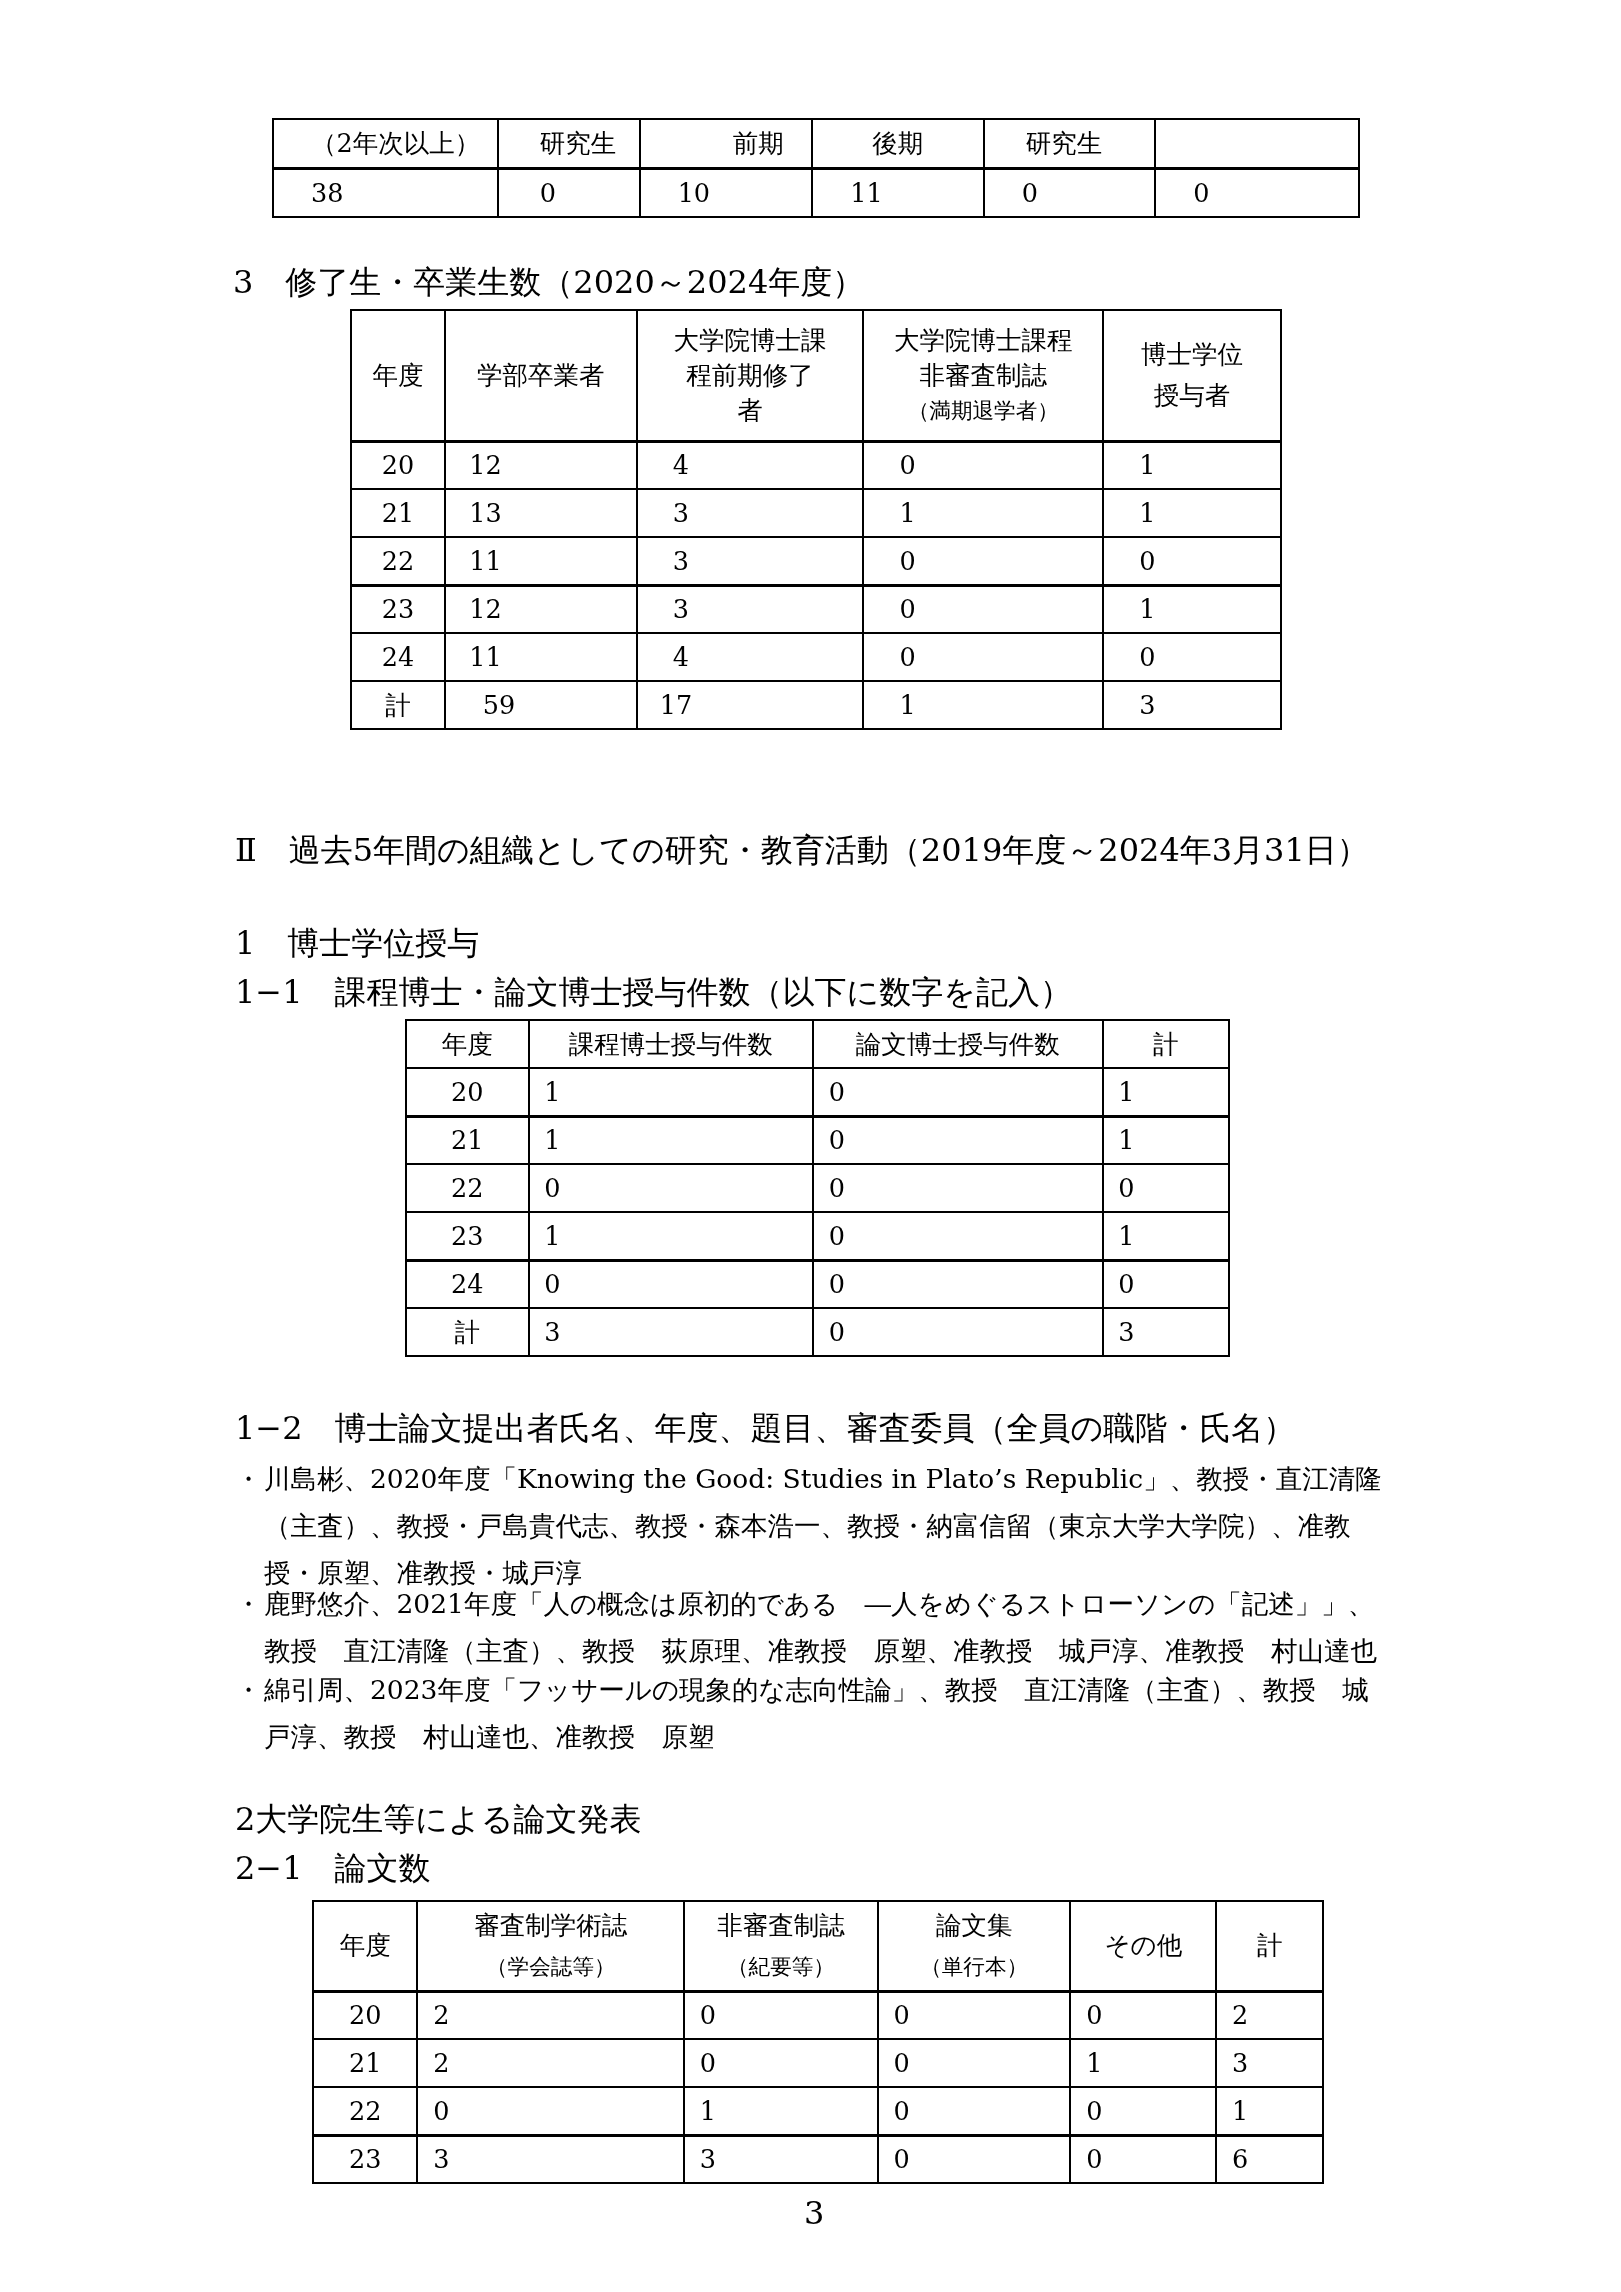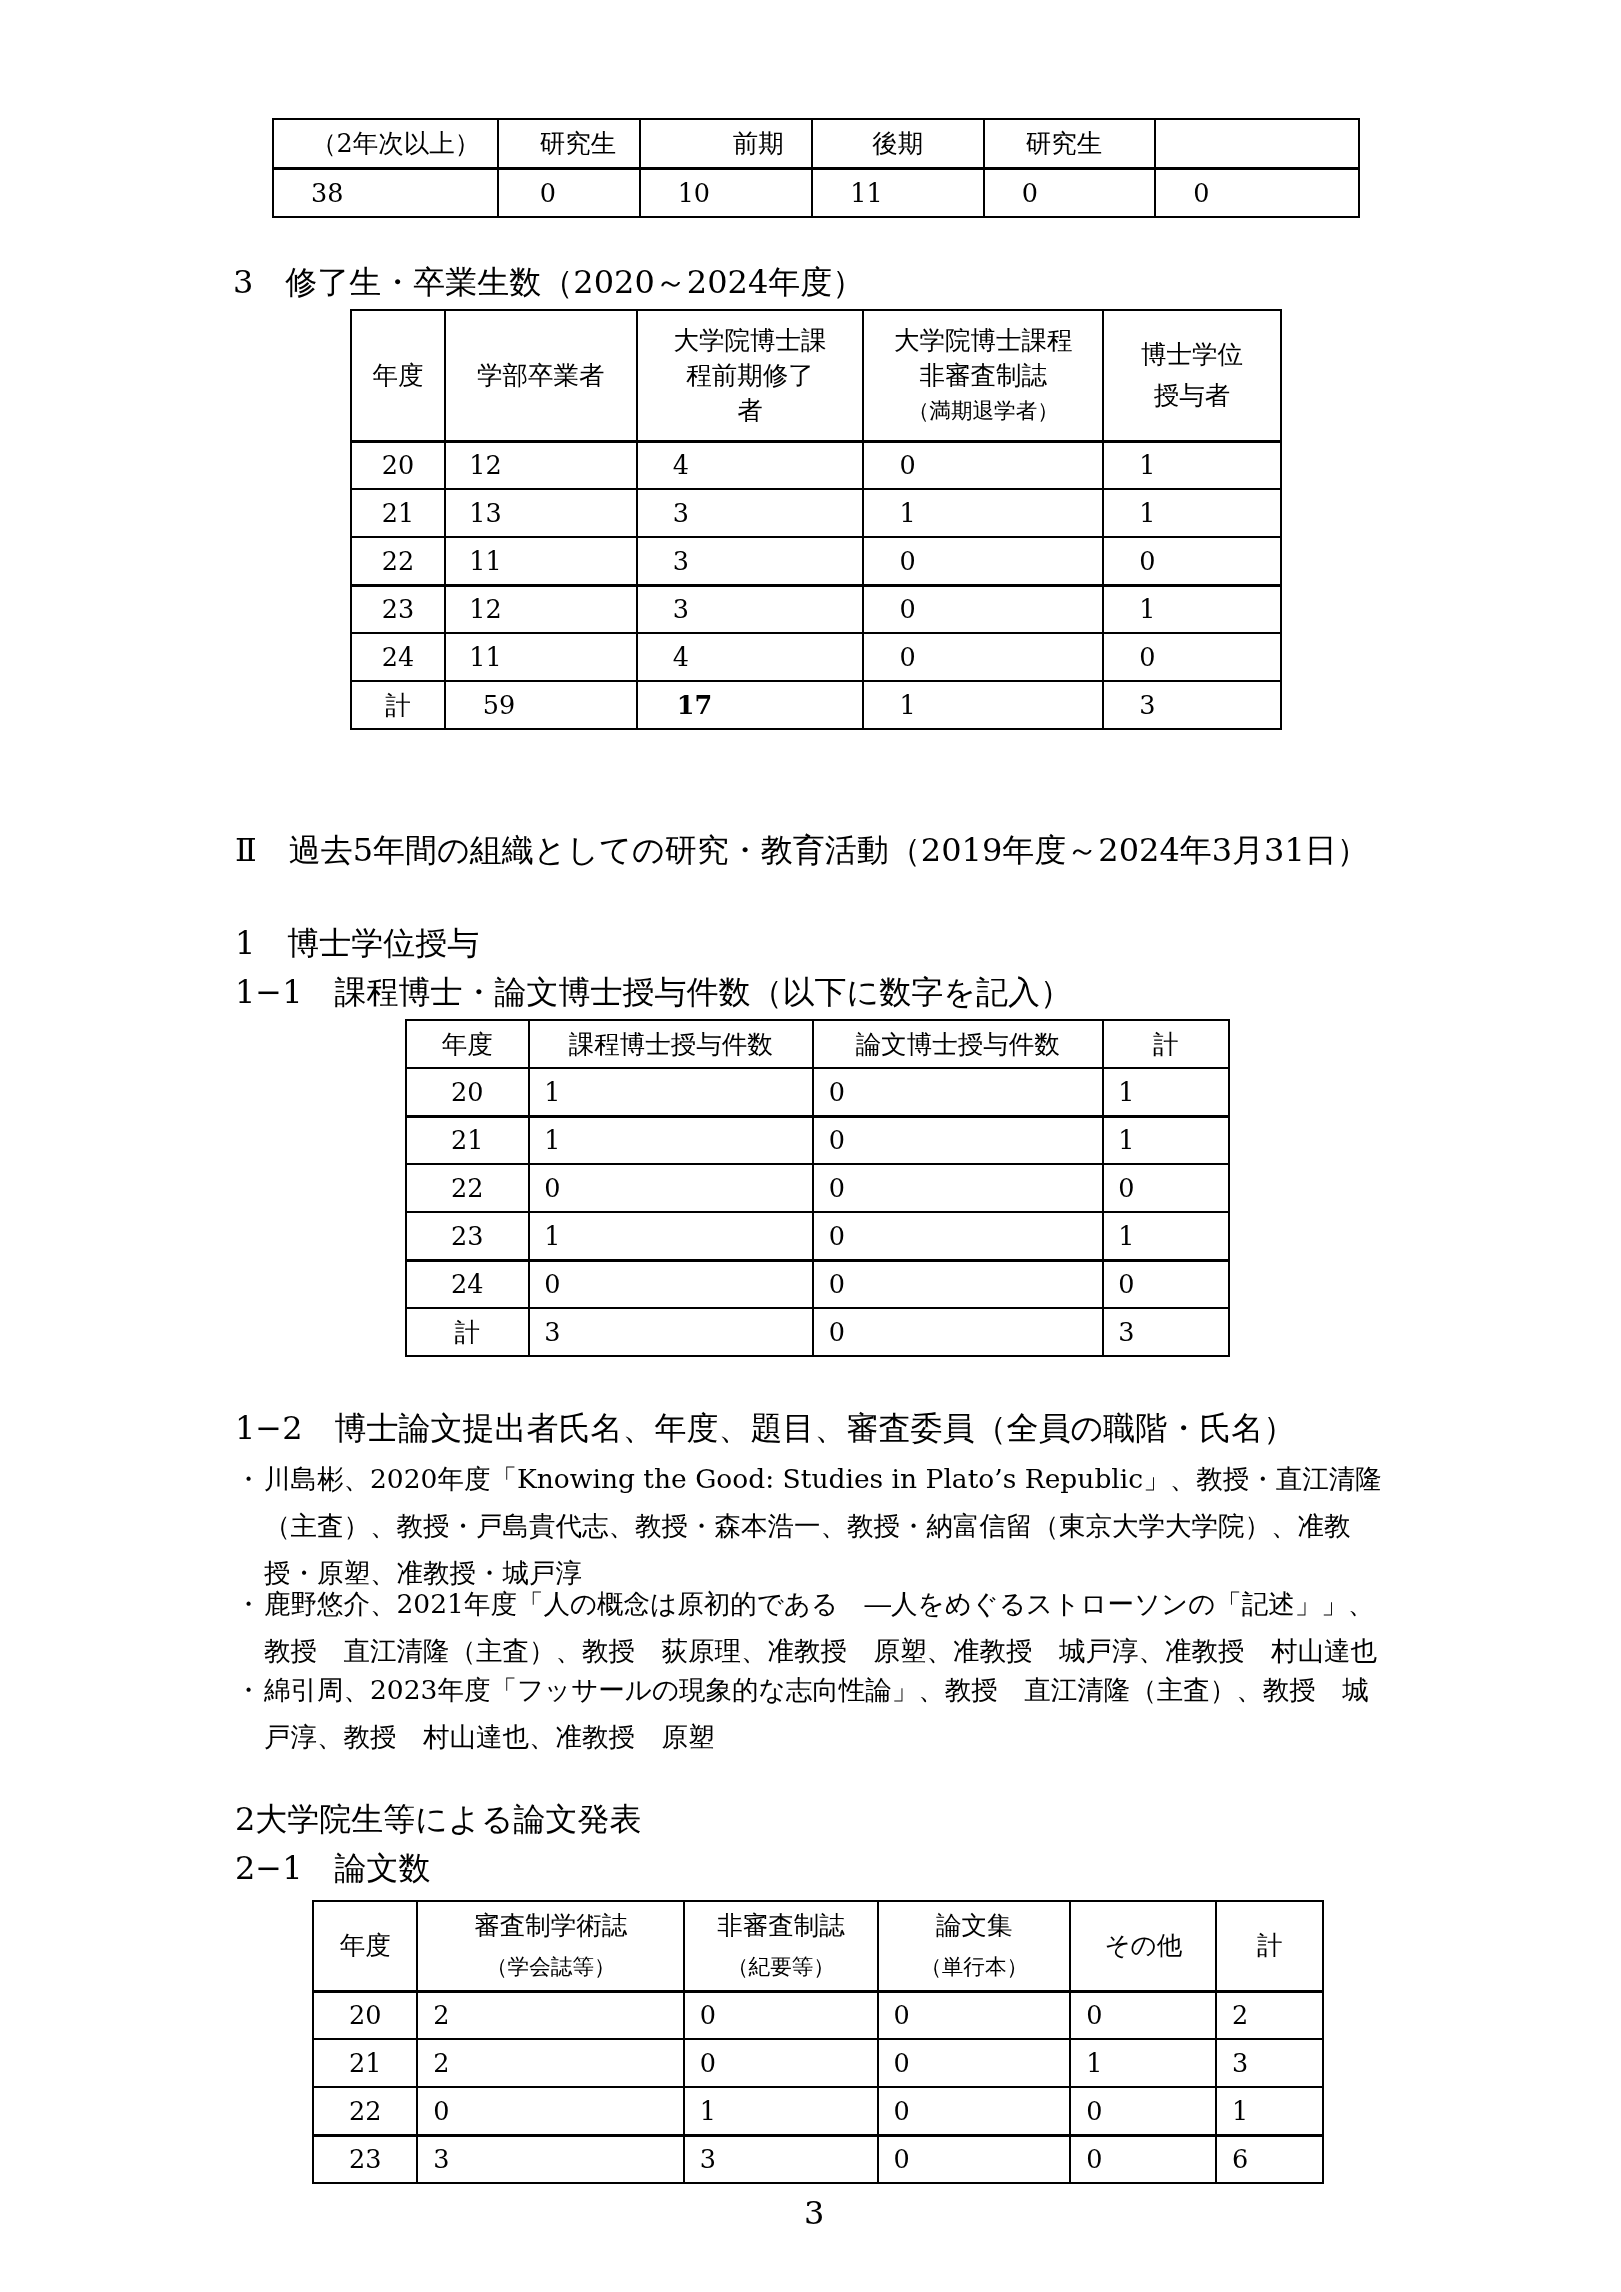--- a/index.html
+++ b/index.html
@@ -146,21 +146,21 @@
   <tr style="height:48px;">
     <td class="c">24</td>
     <td style="padding-left:23.5px;">11</td>
     <td style="padding-left:35px;">4</td>
     <td style="padding-left:35px;">0</td>
     <td style="padding-left:35px;">0</td>
   </tr>
   <tr style="height:48px;">
     <td class="c">計</td>
     <td style="padding-left:37px;">59</td>
-    <td style="padding-left:39px;font-weight:bold;">17</td>
+    <td style="padding-left:22px;">17</td>
     <td style="padding-left:35px;">1</td>
     <td style="padding-left:35px;">3</td>
   </tr>
 </tbody>
   </table>
 
 <div class="abs txt" style="left:235px; top:833px;">Ⅱ　過去5年間の組織としての研究・教育活動（2019年度～2024年3月31日）</div>
 <div class="abs txt" style="left:235px; top:926px;">1　博士学位授与</div>
 <div class="abs txt" style="left:235px; top:975px;">1−1　課程博士・論文博士授与件数（以下に数字を記入）</div>
 

